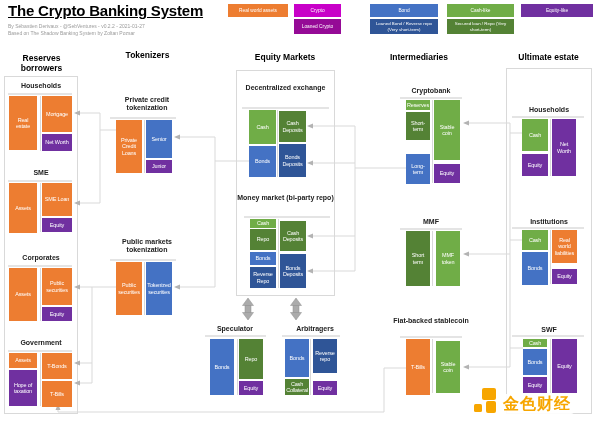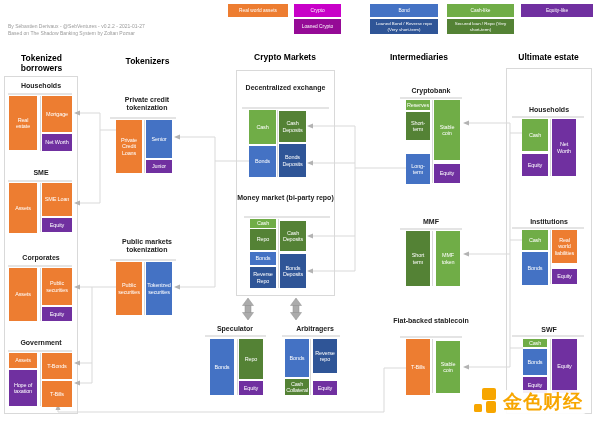--- a/index.html
+++ b/index.html
@@ -20,21 +20,21 @@
         padding:1px 2px;box-sizing:border-box;}
   
   .title{position:absolute;left:8px;top:2px;font-size:15px;font-weight:700;color:#000;
          text-decoration:underline;letter-spacing:-0.2px;white-space:nowrap;}
   .meta{position:absolute;left:8px;font-size:5px;color:#9a9a9a;white-space:nowrap;}
   .chead{position:absolute;font-size:8.5px;font-weight:700;color:#000;text-align:center;line-height:1.15;}
   .slab{position:absolute;font-size:7px;font-weight:600;color:#222;text-align:center;line-height:1.1;}
   .cont{position:absolute;border:1px solid #d9d9d9;box-sizing:border-box;}
   
   .wm{position:absolute;left:474px;top:388px;display:flex;align-items:flex-end;gap:2px;}
-  .wm-text{font-size:19px;font-weight:800;color:#F7A600;background:rgba(255,255,255,0.92);
+  .wm-text{font-size:16px;font-weight:800;color:#F7A600;background:rgba(255,255,255,0.92);
            border-radius:3px;padding:0 3px;line-height:1.25;letter-spacing:1px;
            text-shadow:0 0 2px #fff;}
 </style>
 </head>
 <body>
 
 <div id="canvas">
 
   <svg class="abs" width="600" height="427" style="left:0;top:0;z-index:1" viewBox="0 0 600 427">
 
@@ -86,35 +86,36 @@
     <g fill="#ababab" stroke="#8f8f8f" stroke-width="0.5">
       <rect x="245" y="305" width="6" height="9"></rect>
       <polygon points="248,298 242.5,305.5 253.5,305.5"></polygon>
       <polygon points="248,320 242.5,312.5 253.5,312.5"></polygon>
       <rect x="293" y="305" width="6" height="9"></rect>
       <polygon points="296,298 290.5,305.5 301.5,305.5"></polygon>
       <polygon points="296,320 290.5,312.5 301.5,312.5"></polygon>
     </g>
   </svg>
 
+  <div class="title">The Crypto Banking System</div>
   <div class="meta" style="top:23px">By Sébastien Derivaux - @SebVentures - v0.2.2 - 2021-01-27</div>
   <div class="meta" style="top:30px">Based on The Shadow Banking System by Zoltan Pozsar</div>
 
   <div class="chip or" style="left:228px;top:4px;width:60px;height:13px">Real world assets</div>
   <div class="chip mg" style="left:294px;top:4px;width:47px;height:13px">Crypto</div>
   <div class="chip bl" style="left:370px;top:4px;width:68px;height:13px">Bond</div>
   <div class="chip gr" style="left:447px;top:4px;width:67px;height:13px">Cash-like</div>
   <div class="chip pu" style="left:521px;top:4px;width:72px;height:13px">Equity-like</div>
   <div class="chip dmg" style="left:294px;top:19px;width:47px;height:15px">Loaned Crypto</div>
   <div class="chip dbl" style="left:370px;top:19px;width:68px;height:15px;font-size:4.4px">Loaned Bond / Reverse repo (Very short-term)</div>
   <div class="chip dgr" style="left:447px;top:19px;width:67px;height:15px;font-size:4.4px">Secured loan / Repo (Very short-term)</div>
 
-  <div class="chead" style="left:4px;top:54px;width:75px">Tokenized borrowers</div>
-  <div class="chead" style="left:110px;top:57px;width:75px">Tokenizers</div>
-  <div class="chead" style="left:235px;top:53px;width:100px">Crypto Markets</div>
+  <div class="chead" style="left:4px;top:54px;width:75px">Reserves borrowers</div>
+  <div class="chead" style="left:110px;top:51px;width:75px">Tokenizers</div>
+  <div class="chead" style="left:235px;top:53px;width:100px">Equity Markets</div>
   <div class="chead" style="left:380px;top:53px;width:78px">Intermediaries</div>
   <div class="chead" style="left:501px;top:53px;width:95px">Ultimate estate</div>
 
   <div class="cont" style="left:4px;top:76px;width:74px;height:338px;z-index:0"></div>
   <div class="cont" style="left:236px;top:70px;width:99px;height:226px;z-index:0"></div>
   <div class="cont" style="left:506px;top:68px;width:86px;height:346px;z-index:0"></div>
 
   <div class="slab" style="left:4px;top:82px;width:74px">Households</div>
   <div class="slab" style="left:4px;top:169px;width:74px">SME</div>
   <div class="slab" style="left:4px;top:254px;width:74px">Corporates</div>

